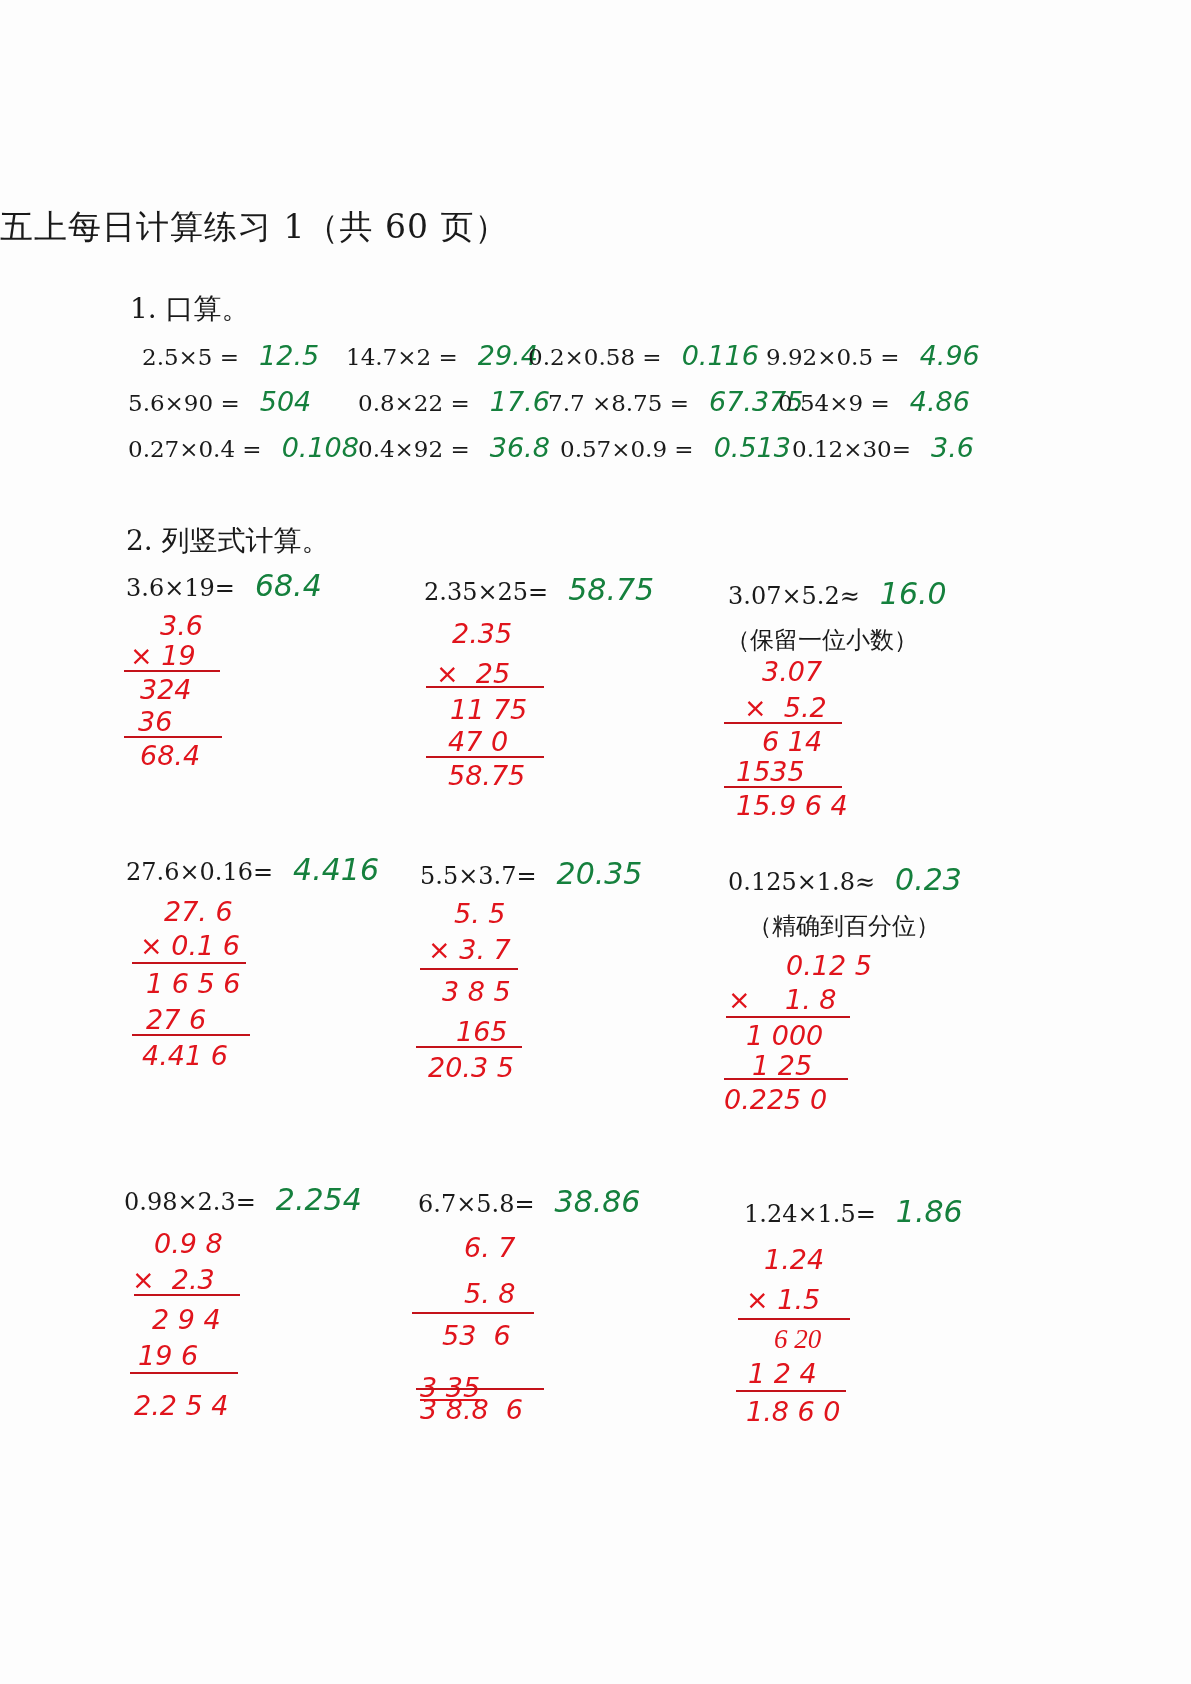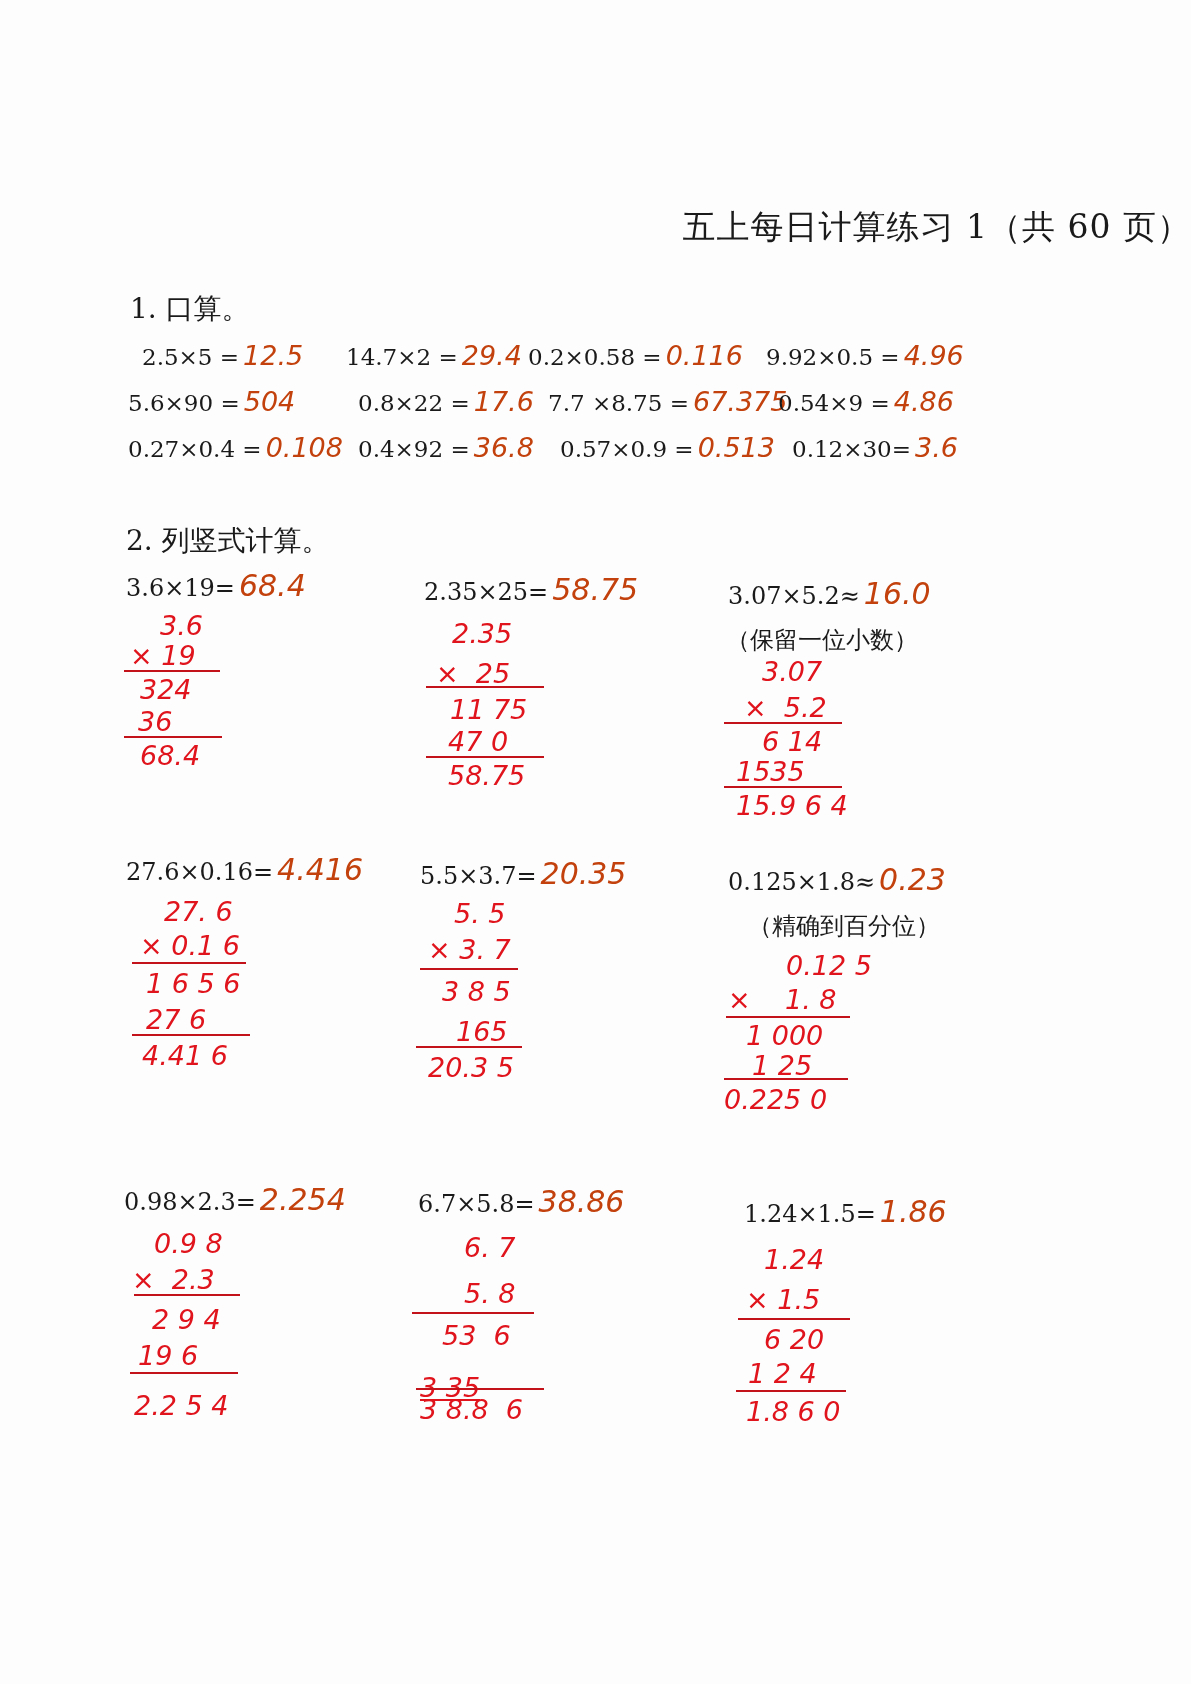--- a/index.html
+++ b/index.html
@@ -1,21 +1,21 @@
 <!DOCTYPE html>
 <html><head>
 <meta charset="utf-8">
 <style>
   html, body { margin:0; padding:0; background:#fdfdfd; }
   body { width:1191px; height:1684px; position:relative; overflow:hidden;
          font-family:"DejaVu Serif","Liberation Serif",serif; color:#1a1a1a; }
-  .title { position:absolute; left:0; width:1191px; top:205px; text-align:right; font-size:33px; letter-spacing:1px; }
+  .title { position:absolute; left:0; width:1191px; top:205px; text-align:left; font-size:33px; letter-spacing:1px; }
   .sec { position:absolute; font-size:28px; }
   .oral { position:absolute; font-size:23px; white-space:nowrap; }
-  .ans { color:#c2410c; font-family:"DejaVu Sans","Liberation Sans",sans-serif; font-style:italic; font-size:27px; margin-left:4px; }
+  .ans { color:#15803d; font-family:"DejaVu Sans","Liberation Sans",sans-serif; font-style:italic; font-size:27px; margin-left:20px; }
   .prob { position:absolute; font-size:24px; white-space:nowrap; }
   .prob .ans { font-size:30px; }
   .note { position:absolute; font-size:24px; white-space:nowrap; }
   .work { position:absolute; color:#e0141c; font-family:"DejaVu Sans","Liberation Sans",sans-serif; font-size:27px; }
   .wl { position:absolute; white-space:pre; font-style:italic; }
   .line { position:absolute; height:2px; background:#c4121a; }
 </style>
 </head>
 <body>
 
@@ -128,17 +128,17 @@
   <div class="wl" style="left:8px;top:140px;text-decoration:underline;">3 35</div>
   <div class="line" style="left:4px;top:156px;width:128px;"></div>
   <div class="wl" style="left:8px;top:162px;">3 8.8  6</div>
 </div>
 
 <div class="prob" style="left:744px;top:1194px;"><span>1.24×1.5=</span><span class="ans">1.86</span></div>
 <div class="work" style="left:734px;top:1244px;width:130px;height:190px;">
   <div class="wl" style="left:30px;top:0;">1.24</div>
   <div class="wl" style="left:12px;top:40px;">× 1.5</div>
   <div class="line" style="left:4px;top:74px;width:112px;"></div>
-  <div class="wl" style="left:30px;top:80px;">6 20</div>
+  <div class="wl" style="left:40px;top:80px;font-family:Liberation Serif, serif;">6 20</div>
   <div class="wl" style="left:14px;top:114px;">1 2 4</div>
   <div class="line" style="left:2px;top:146px;width:110px;"></div>
   <div class="wl" style="left:12px;top:152px;">1.8 6 0</div>
 </div>
 
 </body></html>

